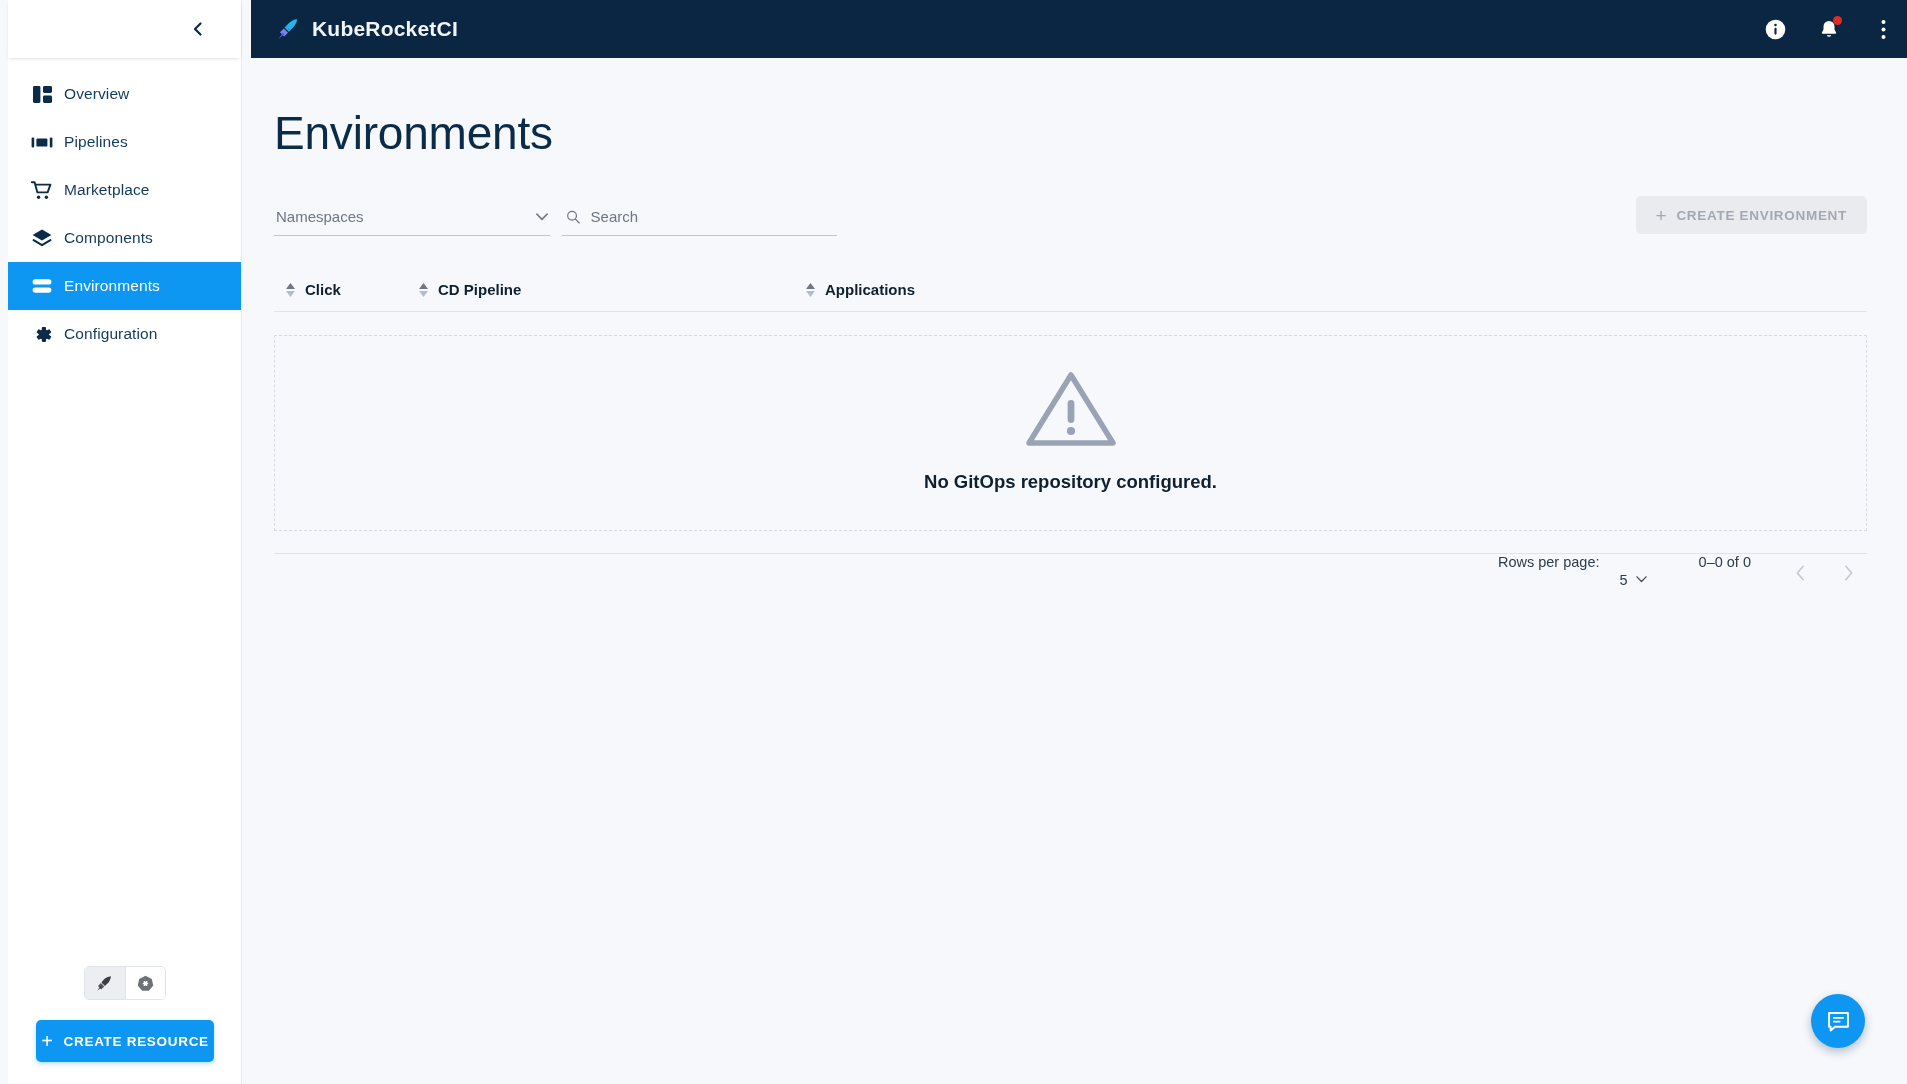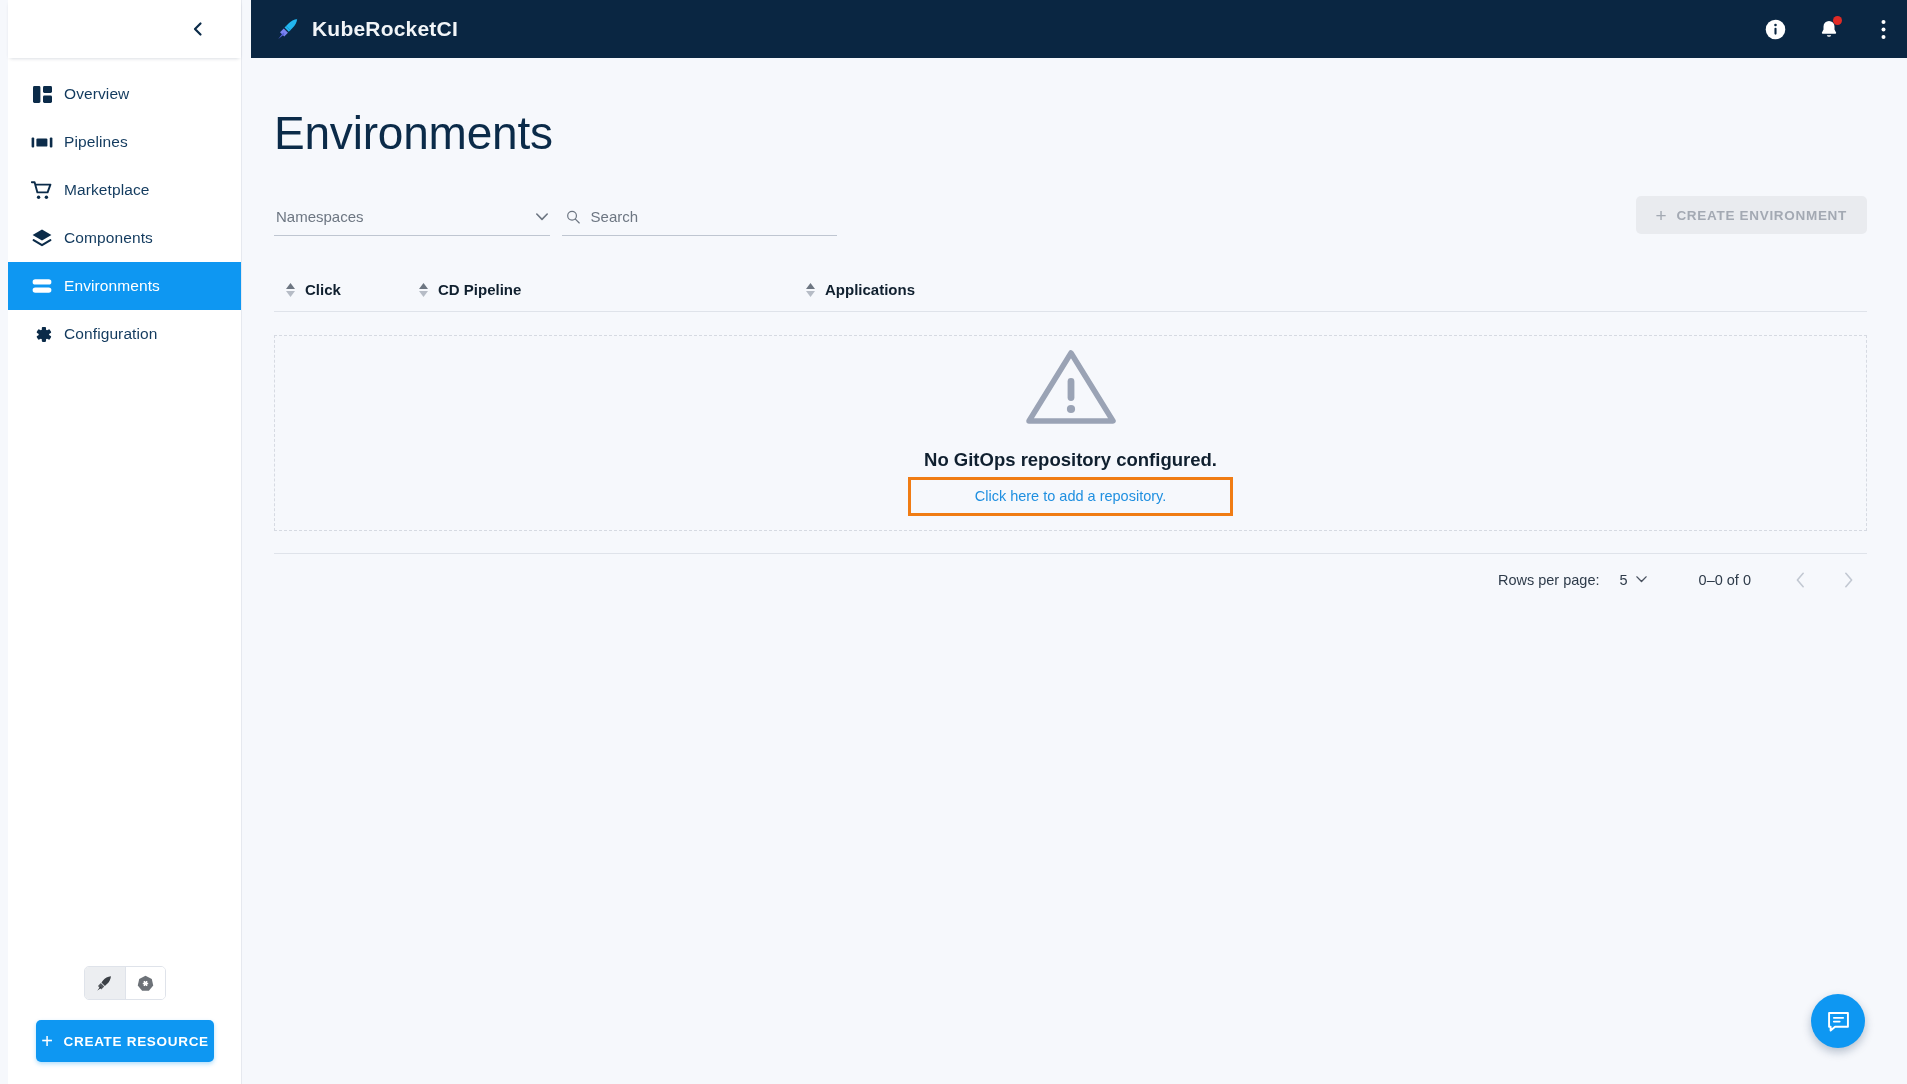--- a/index.html
+++ b/index.html
@@ -201,21 +201,21 @@
     padding: 7px 64px 8px 64px;
   }
   .empty-link {
     font-size: 14.5px; color: #1f8fe0; text-decoration: none; cursor: pointer;
   }
 
   
   #pagination {
     margin-top: 22px; height: 52px;
     border-top: 1px solid #dfe3ea;
-    display: flex; align-items: center; justify-content: flex-end;
+    display: flex; justify-content: flex-end;
     gap: 0;
   }
   #pagination .rpp-label { font-size: 14.5px; color: #2e3b4a; }
   .rpp-select {
     display: flex; align-items: center; gap: 8px;
     margin-left: 20px; cursor: pointer;
   }
   .rpp-select .rpp-value { font-size: 14.5px; color: #2e3b4a; }
   .range-label { font-size: 14.5px; color: #2e3b4a; margin-left: 32px; padding-left: 20px; }
   .pg-btn {
@@ -448,23 +448,20 @@
 
     <div id="empty-state">
       <span class="warn-wrap">
         <svg width="96" height="84" viewBox="0 0 96 84">
           <path d="M48 8 L90 76 H6 Z" fill="none" stroke="#9aa3b5" stroke-width="5.5" stroke-linejoin="round"></path>
           <rect x="44.6" y="33" width="6.8" height="23" rx="3.4" fill="#9aa3b5"></rect>
           <circle cx="48" cy="64" r="4.1" fill="#9aa3b5"></circle>
         </svg>
       </span>
       <div class="empty-title">No GitOps repository configured.</div>
-      <div class="empty-link-box">
-        <a class="empty-link">Click here to add a repository.</a>
-      </div>
     </div>
 
     <div id="pagination">
       <span class="rpp-label">Rows per page:</span>
 
       <div class="rpp-select">
         <span class="rpp-value">5</span>
         <svg width="11" height="7" viewBox="0 0 12 8">
           <path d="M0.8 1 L6 6.4 L11.2 1" fill="none" stroke="#4a5260" stroke-width="1.6" stroke-linecap="round" stroke-linejoin="round"></path>
         </svg>

